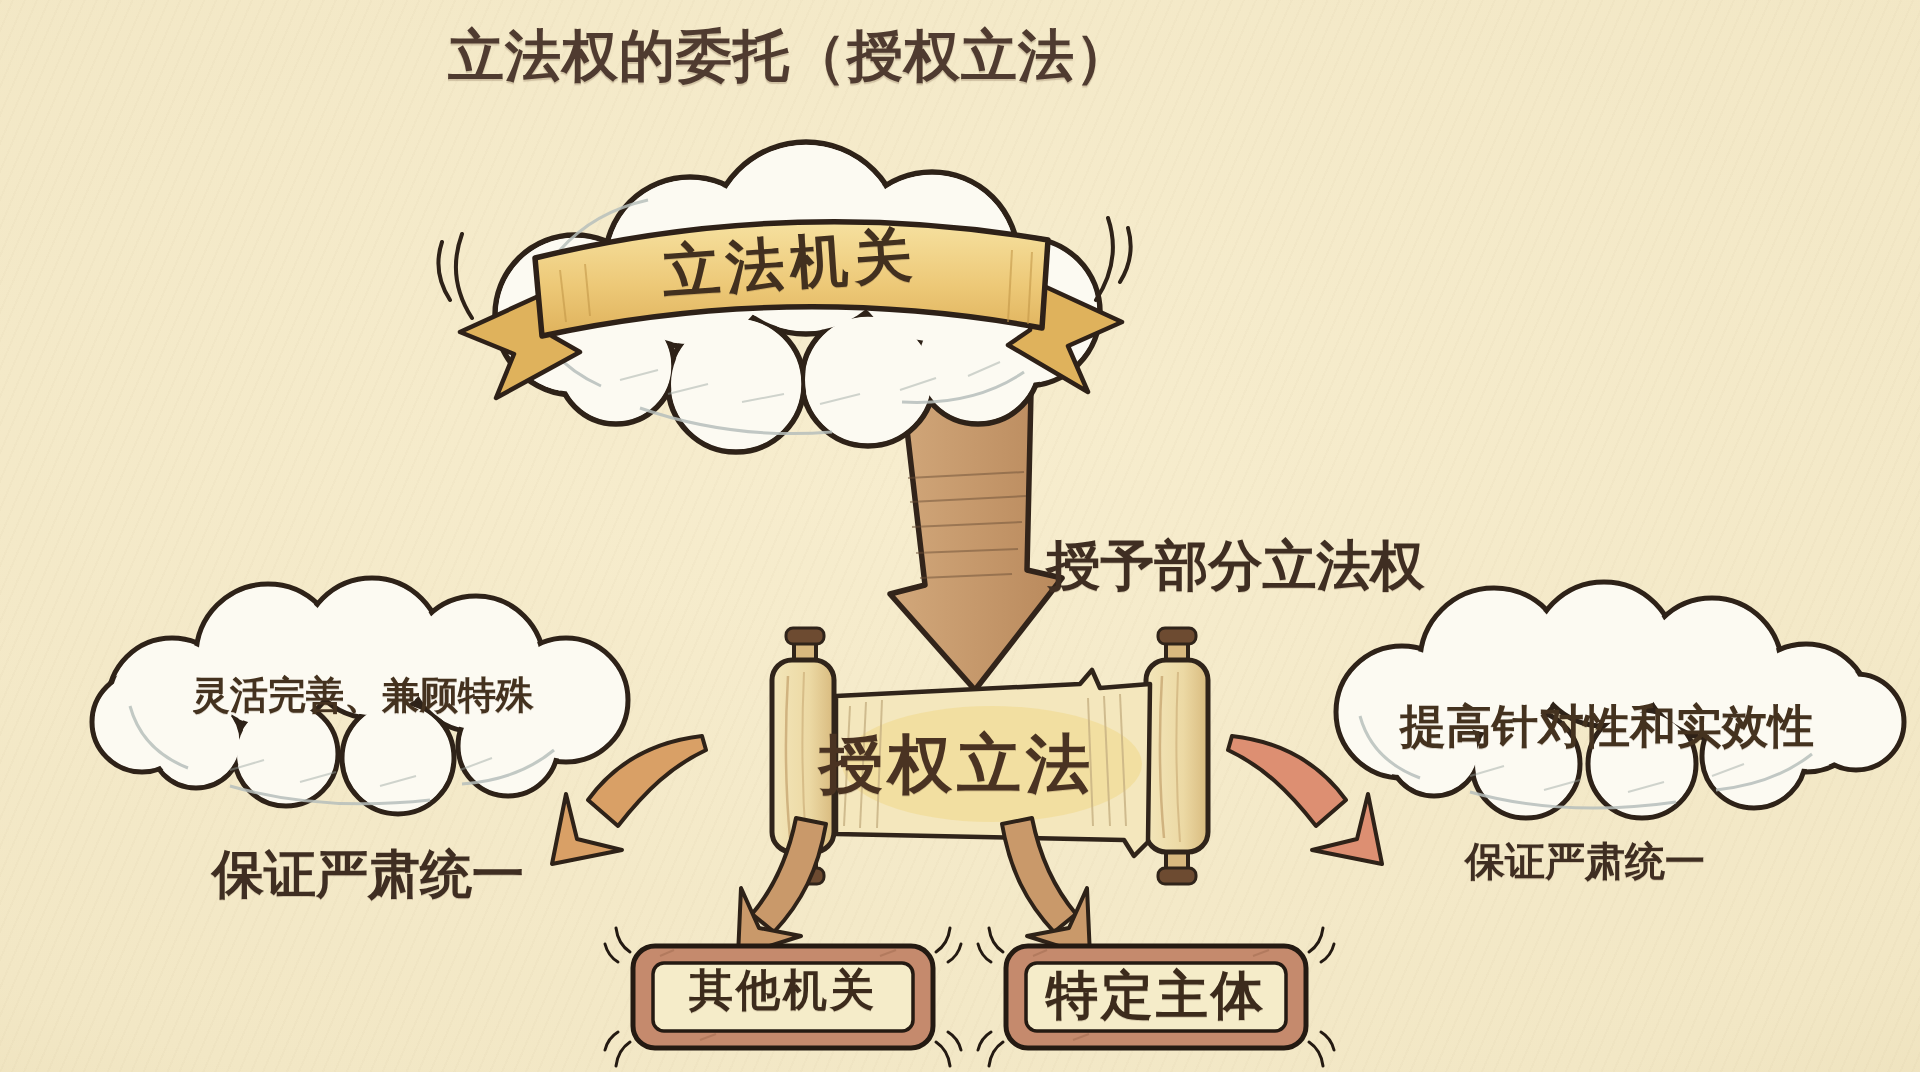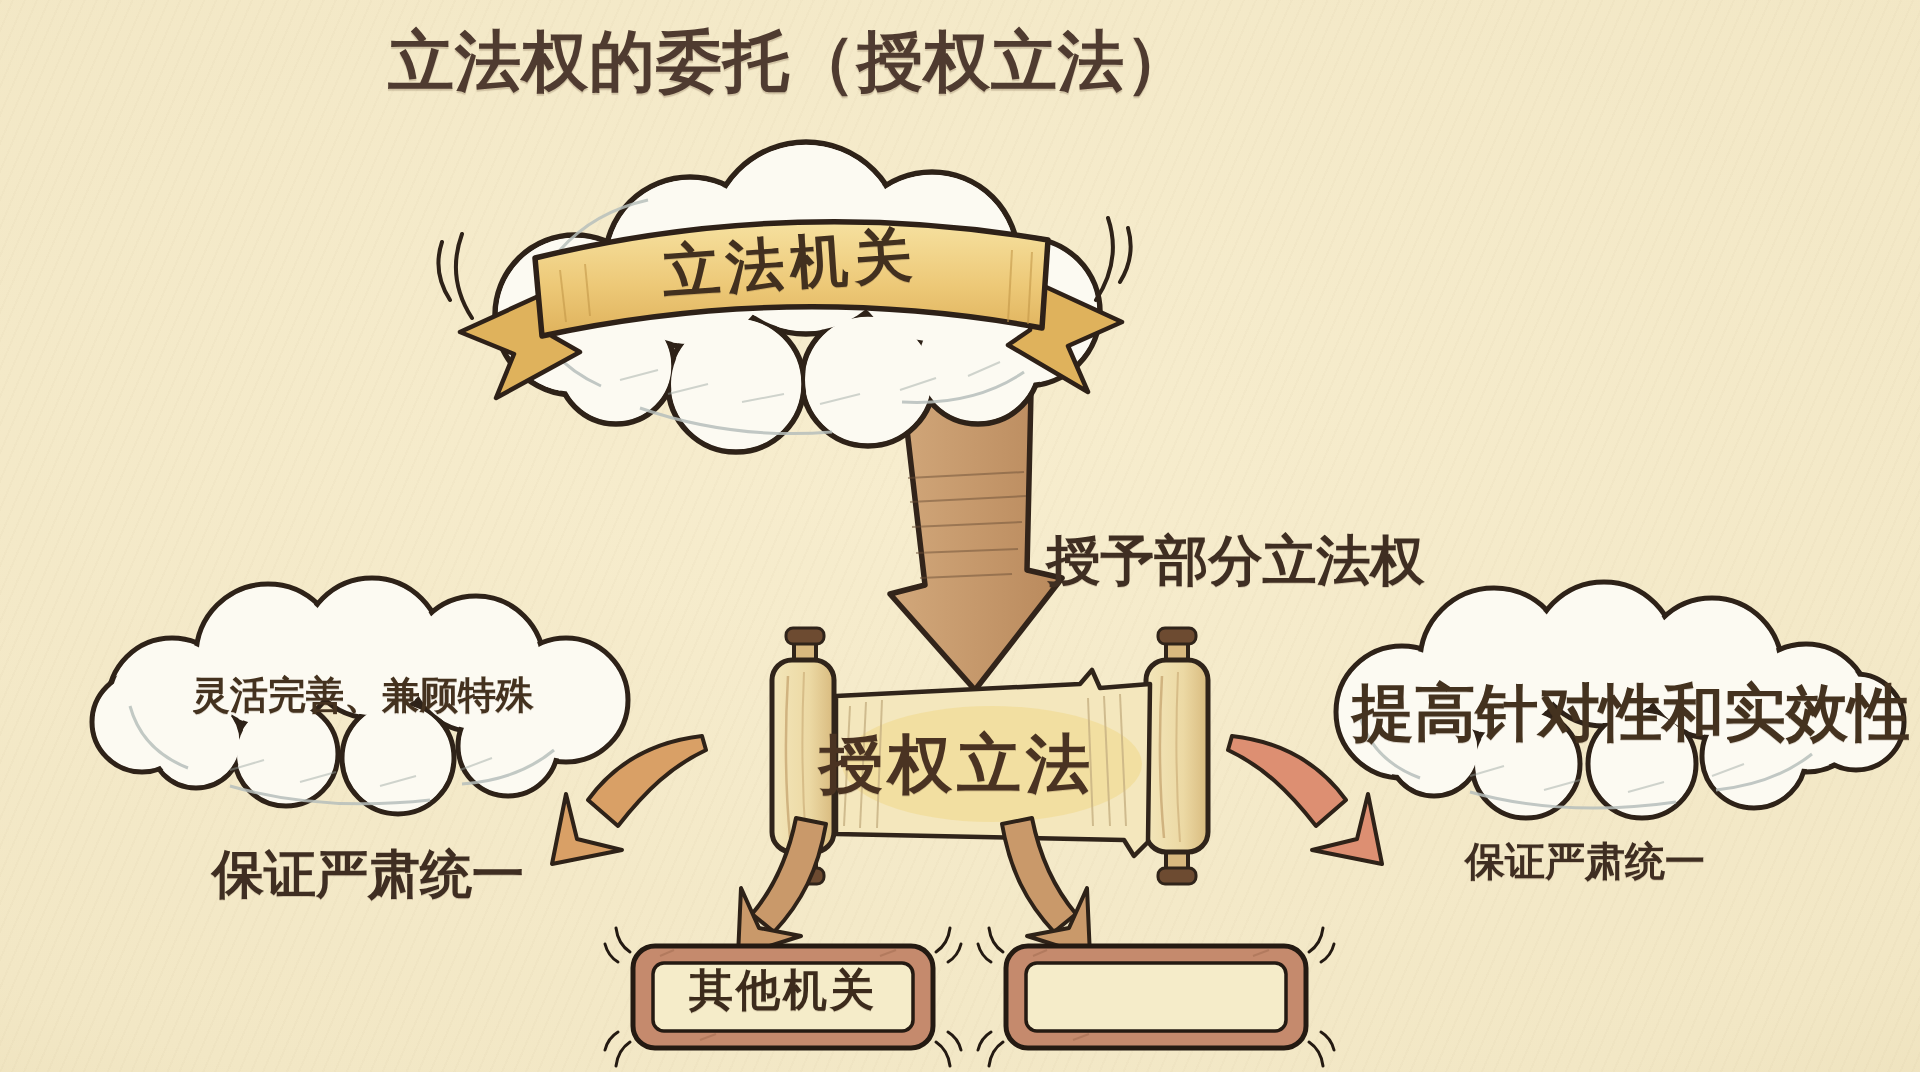--- a/index.html
+++ b/index.html
@@ -11,28 +11,28 @@
   .canvas::before{
     content:""; position:absolute; inset:0; pointer-events:none;
     background: repeating-linear-gradient(113deg, rgba(120,90,50,.025) 0 2px, rgba(0,0,0,0) 2px 11px);
   }
   svg.layer { position:absolute; left:0; top:0; }
   .txt {
     position:absolute; font-weight:700; color:#483529;
     text-align:center; line-height:1.15; white-space:nowrap;
     text-shadow: 0 1px 0 rgba(70,45,25,.18);
   }
-  .title      { left:315px; top:24px;  width:950px; font-size:66px; color:#4f3b30;
+  .title      { left:315px; top:24px;  width:950px; font-size:56px; color:#4f3b30;
                 text-shadow: 0 2px 1px rgba(80,55,30,.22); letter-spacing:1px; }
   .banner-label { left:565px; top:230px; width:450px; font-size:58px; color:#42301f;
                 transform:rotate(-4deg); letter-spacing:6px; }
-  .arrow-label  { left:1038px; top:534px; width:395px; font-size:54px; color:#3f2e22;font-family:Liberation Mono, monospace; }
+  .arrow-label  { left:1038px; top:534px; width:395px; font-size:54px; color:#3f2e22; }
   .scroll-label { left:792px; top:728px; width:330px; font-size:64px; color:#4a3322; letter-spacing:5px; }
   .left-cloud-label  { left:108px;  top:674px; width:510px; font-size:38px; color:#44321f; }
-  .right-cloud-label { left:1352px; top:682px; width:510px; font-size:62px; color:#44321f;font-family:Liberation Mono, monospace; }
+  .right-cloud-label { left:1352px; top:700px; width:510px; font-size:46px; color:#44321f; }
   .left-note  { left:168px;  top:845px; width:400px; font-size:52px; color:#3f2e22; }
   .right-note { left:1420px; top:838px; width:330px; font-size:40px; color:#3f2e22; }
   .box-label-left  { left:648px;  top:966px; width:270px; font-size:44px; color:#3c2b1c; letter-spacing:3px;font-family:Liberation Serif, serif;}
   .box-label-right { left:1021px; top:966px; width:270px; font-size:52px; color:#3c2b1c; letter-spacing:3px;}
 </style>
 </head>
 <body>
 
 <div class="canvas">
 
@@ -295,14 +295,15 @@
 
   <div class="txt title">立法权的委托（授权立法）</div>
   <div class="txt banner-label">立法机关</div>
   <div class="txt arrow-label">授予部分立法权</div>
   <div class="txt scroll-label">授权立法</div>
   <div class="txt left-cloud-label">灵活完善、兼顾特殊</div>
   <div class="txt left-note">保证严肃统一</div>
   <div class="txt right-cloud-label">提高针对性和实效性</div>
   <div class="txt right-note">保证严肃统一</div>
   <div class="txt box-label-left">其他机关</div>
+  <div class="txt box-label-right">特定主体</div>
 
 </div>
 
 </body></html>

